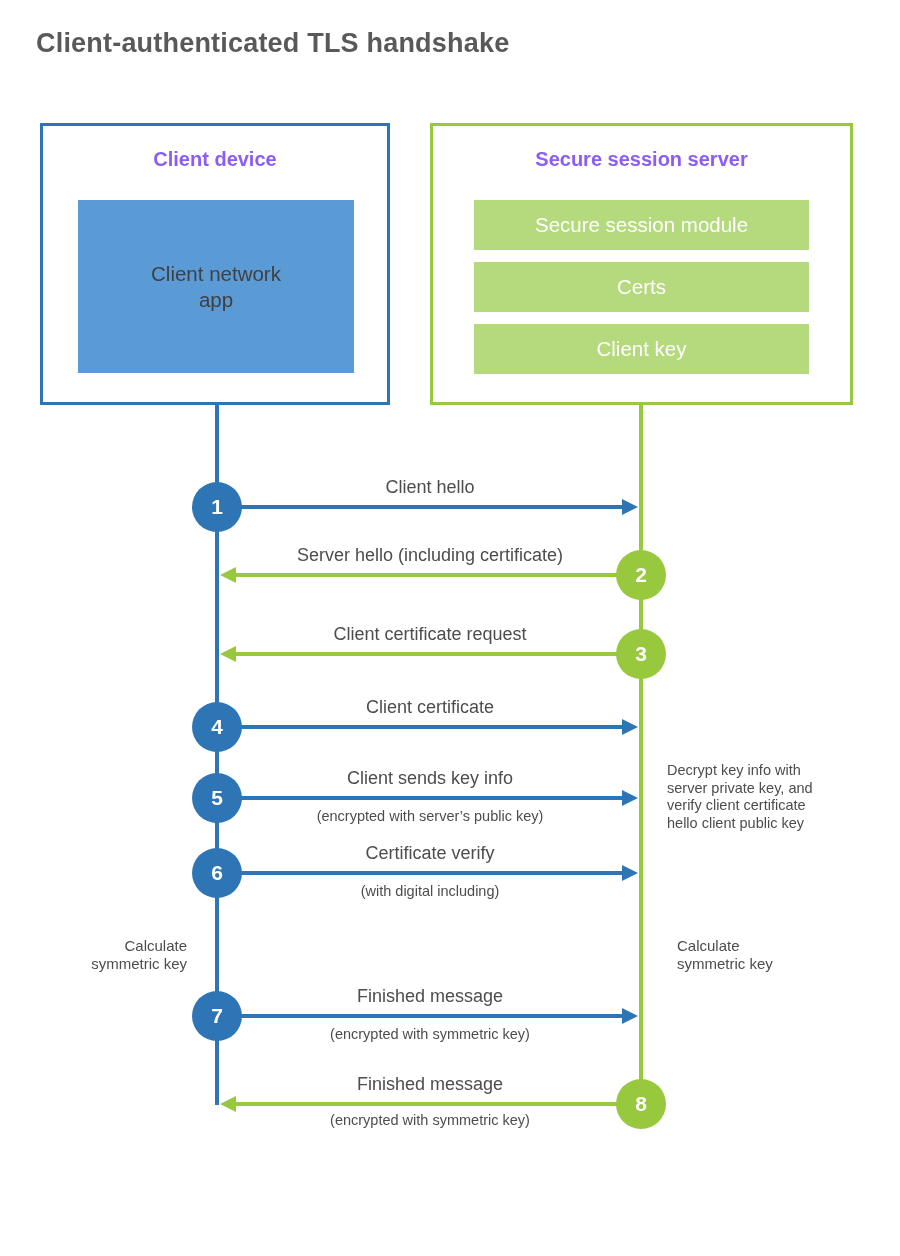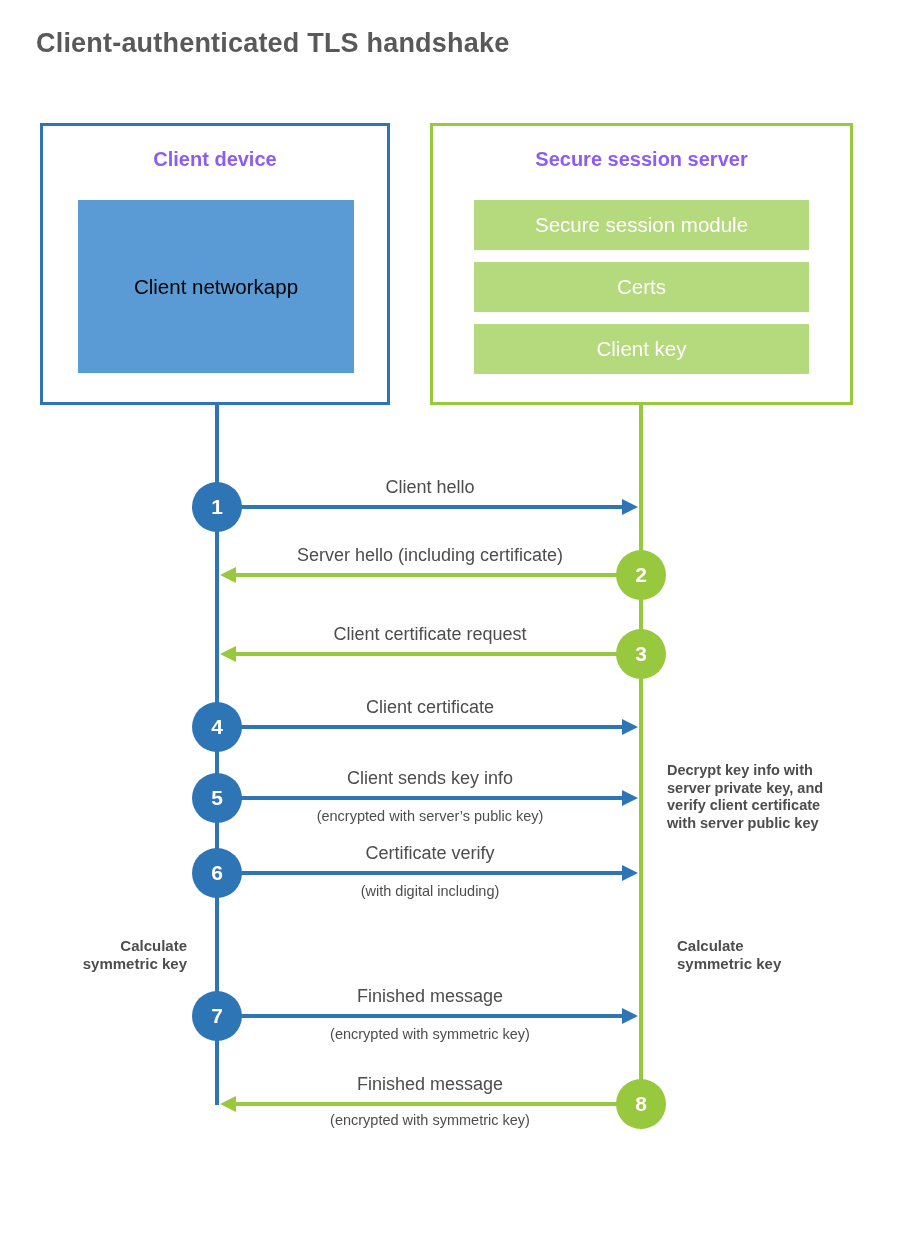--- a/index.html
+++ b/index.html
@@ -21,22 +21,22 @@
     position:absolute;top:123px;height:282px;background:#fff;
     border:3px solid;box-sizing:border-box;
   }
   .client-box{left:40px;width:350px;border-color:var(--blue,#2e75b6);}
   .server-box{left:430px;width:423px;border-color:var(--green,#97c83e);}
   .entity-title{
     margin-top:22px;text-align:center;font-size:20px;font-weight:700;color:#8b5cf6;
   }
   .app-box{
     position:absolute;left:78px;top:200px;width:276px;height:173px;
-    background:var(--blue-light,#5b9bd5);color:#000000;font-size:20.5px;line-height:26px;
-    display:flex;flex-direction:row;align-items:center;justify-content:center;text-align:center;
+    background:var(--blue-light,#5b9bd5);color:#404040;font-size:20.5px;line-height:26px;
+    display:flex;flex-direction:column;align-items:center;justify-content:center;text-align:center;
   }
   .bar{
     position:absolute;left:474px;width:335px;height:50px;
     background:var(--green-light,#b5d97d);color:#fff;font-size:20.5px;
     text-align:center;line-height:50px;
   }
   .lifeline{position:absolute;top:405px;width:4px;height:700px;z-index:1;}
   .lifeline.blue{left:215px;background:var(--blue,#2e75b6);}
   .lifeline.green{left:639px;background:var(--green,#97c83e);}
   .badge{
@@ -60,21 +60,21 @@
   }
   .msg-label{
     position:absolute;left:238px;width:384px;text-align:center;
     font-size:18px;color:#4d4d4d;z-index:2;
   }
   .msg-sub{
     position:absolute;left:238px;width:384px;text-align:center;
     font-size:14.5px;color:#4d4d4d;z-index:2;
   }
   .note{
-    position:absolute;font-size:14.5px;color:#4d4d4d;line-height:17.5px;z-index:2;font-weight:bold;
+    position:absolute;font-size:14.5px;color:#4d4d4d;line-height:17.5px;z-index:2;
   }
   .note-decrypt{left:667px;top:762px;width:170px;text-align:left;}
   .note-calc-left{left:60px;top:937px;width:127px;text-align:right;font-size:15px;}
   .note-calc-right{left:677px;top:937px;width:160px;text-align:left;font-size:15px;}
 </style>
 </head>
 <body>
 
 <div class="canvas">
 
@@ -147,21 +147,21 @@
   <div class="hline green" style="top:1102px">
     <span class="head-l"></span>
   </div>
   <div class="badge green" style="top:1079px">8</div>
   <div class="msg-sub" style="top:1112px">(encrypted with symmetric key)</div>
 
   <div class="note note-decrypt">
     <div>Decrypt key info with</div>
     <div>server private key, and</div>
     <div>verify client certificate</div>
-    <div>with server public key</div>
+    <div>hello client public key</div>
   </div>
 
   <div class="note note-calc-left">
     <div>Calculate</div>
     <div>symmetric key</div>
   </div>
 
   <div class="note note-calc-right">
     <div>Calculate</div>
     <div>symmetric key</div>

